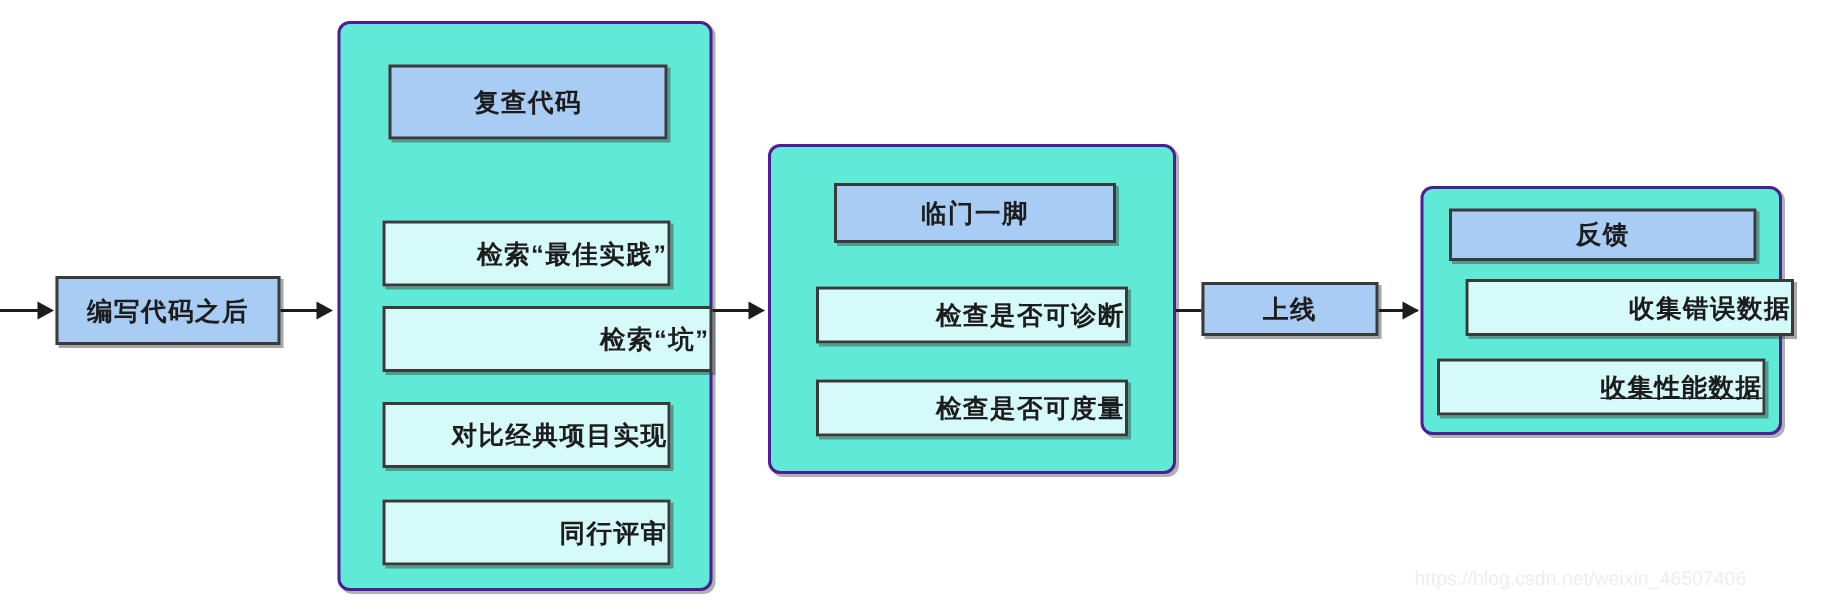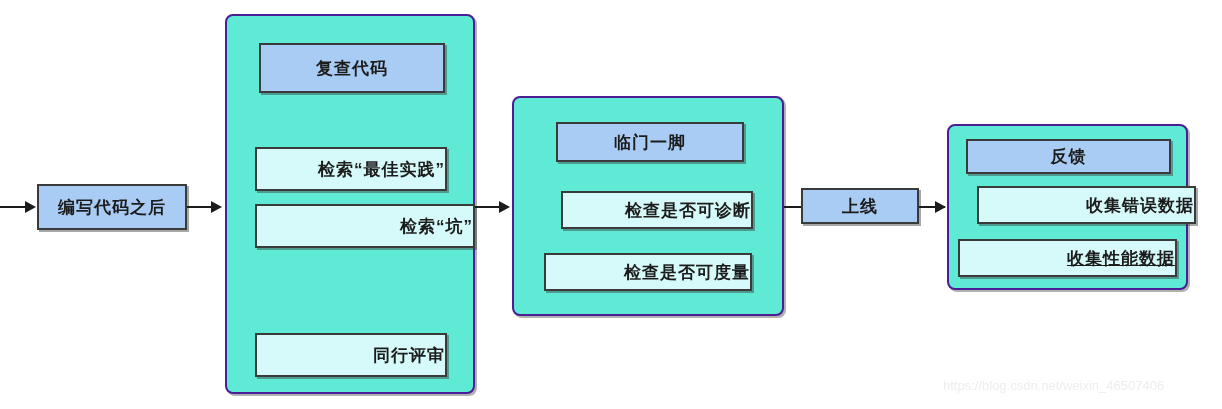--- a/index.html
+++ b/index.html
@@ -87,33 +87,36 @@
   <div class="group" style="left:225px; top:14px; width:250px; height:380px;">
     <div class="node primary" style="left:32px; top:27px; width:186px; height:50px;">
       <span>复查代码</span>
     </div>
     <div class="node sub" style="left:28px; top:131px; width:192px; height:44px;">
       <span>检索“最佳实践”</span>
     </div>
     <div class="node sub" style="left:28px; top:188px; width:220px; height:44px;">
       <span>检索“坑”</span>
     </div>
+    <div class="node sub" style="left:28px; top:252px; width:192px; height:44px;">
+      <span>对比经典项目实现</span>
+    </div>
     <div class="node sub" style="left:28px; top:317px; width:192px; height:44px;">
       <span>同行评审</span>
     </div>
   </div>
 
   <div class="conn" style="left:475px; top:206px; width:26px;"></div>
   <div class="arrowhead" style="left:499px; top:201px;"></div>
 
   <div class="group" style="left:512px; top:96px; width:272px; height:220px;font-family:Liberation Serif, serif;">
     <div class="node primary" style="left:42px; top:24px; width:188px; height:40px;">
       <span>临门一脚</span>
     </div>
-    <div class="node sub" style="left:47px; top:93px; width:192px; height:38px;padding-left:12px;">
+    <div class="node sub" style="left:30px; top:93px; width:208px; height:38px;padding-left:12px;">
       <span>检查是否可诊断</span>
     </div>
     <div class="node sub" style="left:30px; top:155px; width:208px; height:38px;">
       <span>检查是否可度量</span>
     </div>
   </div>
 
   <div class="conn" style="left:784px; top:206px; width:22px;"></div>
   <div class="arrowhead" style="left:801px; top:201px;"></div>
 

